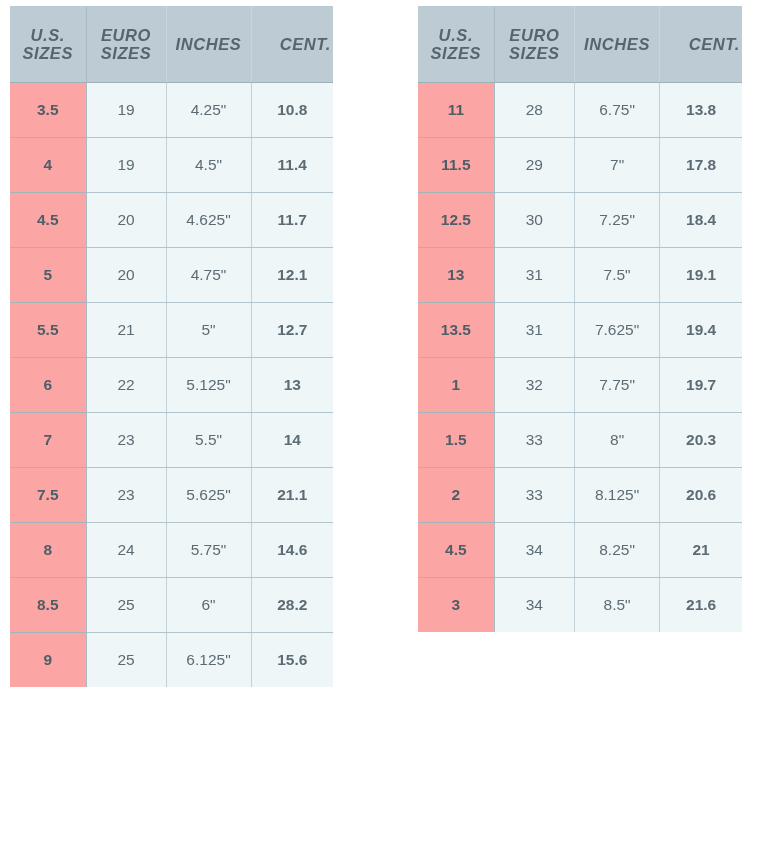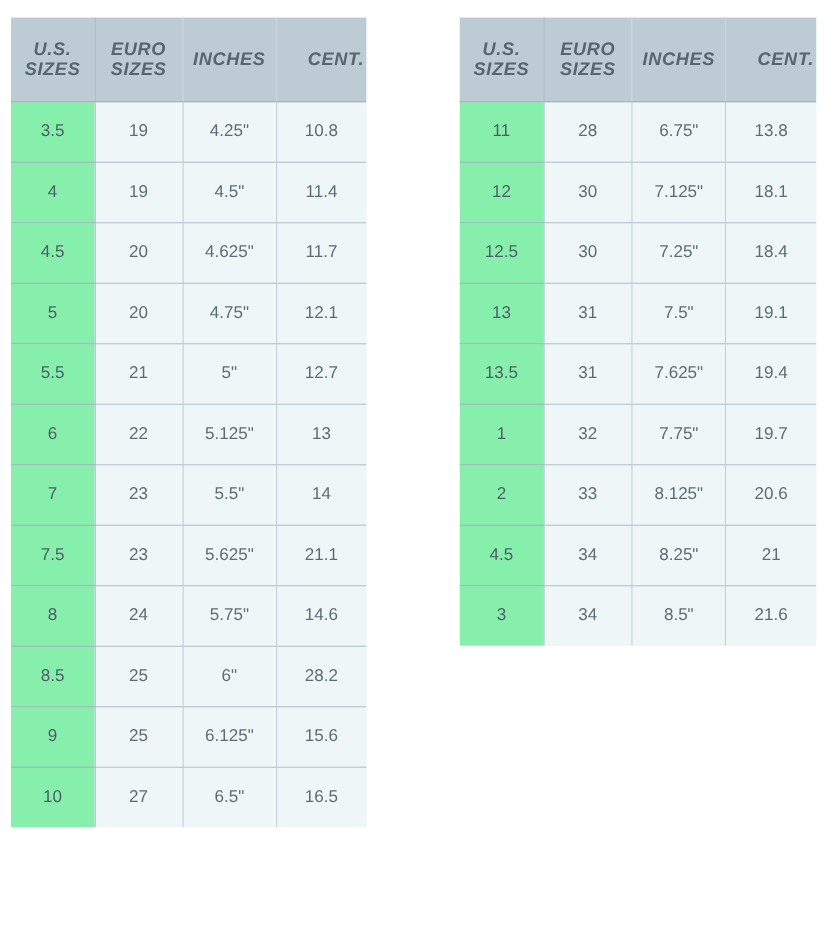--- a/index.html
+++ b/index.html
@@ -15,21 +15,21 @@
   }
 
   .chart-wrap {
     position: relative;
     width: 758px;
     height: 855px;
   }
 
   .size-table {
     position: absolute;
-    top: 16px;
+    top: 6px;
     border-collapse: collapse;
     table-layout: fixed;
     background: #eff6f8;
   }
 
   #table-left  { left: 10px;  width: 323px; }
   #table-right { left: 418px; width: 324px; }
 
   .size-table col.c-us    { width: 76px; }
   .size-table col.c-euro  { width: 80px; }
@@ -67,26 +67,26 @@
     background: #eff6f8;
     color: #5c6c74;
     font-size: 15.5px;
     font-weight: normal;
     text-align: center;
     vertical-align: middle;
     border-right: 1px solid #c3d1d8;
     border-bottom: 1px solid #b4c4cc;
     padding: 0 2px;
   }
-  .size-table tbody td:last-child { border-right: none; }
+  .size-table tbody td:last-child { border-right: none; font-weight: bold; }
 
   .size-table tbody td.cell-us {
-    background: #86efac;
+    background: #fca5a5;
     color: #4e5e66;
-    font-weight: normal;
+    font-weight: bold;
     font-size: 15.5px;
     border-right: 1px solid #a9bac2;
     border-bottom: 1px solid #a3b4bd;
   }
 
   .size-table tbody tr:last-child td {
     border-bottom: none;
   }
 </style>
 </head>
@@ -171,26 +171,20 @@
           <td>25</td>
           <td>6"</td>
           <td>28.2</td>
         </tr>
         <tr>
           <td class="cell-us">9</td>
           <td>25</td>
           <td>6.125"</td>
           <td>15.6</td>
         </tr>
-        <tr>
-          <td class="cell-us">10</td>
-          <td>27</td>
-          <td>6.5"</td>
-          <td>16.5</td>
-        </tr>
       </tbody>
   </table>
 
   <table class="size-table" id="table-right">
     <colgroup>
       <col class="c-us">
         <col class="c-euro">
         <col class="c-in">
         <col class="c-cm">
     </colgroup>
@@ -205,24 +199,24 @@
       </tr>
     </thead>
     <tbody>
         <tr>
           <td class="cell-us">11</td>
           <td>28</td>
           <td>6.75"</td>
           <td>13.8</td>
         </tr>
         <tr>
-          <td class="cell-us">12</td>
-          <td>30</td>
-          <td>7.125"</td>
-          <td>18.1</td>
+          <td class="cell-us">11.5</td>
+          <td>29</td>
+          <td>7"</td>
+          <td>17.8</td>
         </tr>
         <tr>
           <td class="cell-us">12.5</td>
           <td>30</td>
           <td>7.25"</td>
           <td>18.4</td>
         </tr>
         <tr>
           <td class="cell-us">13</td>
           <td>31</td>
@@ -235,20 +229,26 @@
           <td>7.625"</td>
           <td>19.4</td>
         </tr>
         <tr>
           <td class="cell-us">1</td>
           <td>32</td>
           <td>7.75"</td>
           <td>19.7</td>
         </tr>
         <tr>
+          <td class="cell-us">1.5</td>
+          <td>33</td>
+          <td>8"</td>
+          <td>20.3</td>
+        </tr>
+        <tr>
           <td class="cell-us">2</td>
           <td>33</td>
           <td>8.125"</td>
           <td>20.6</td>
         </tr>
         <tr>
           <td class="cell-us">4.5</td>
           <td>34</td>
           <td>8.25"</td>
           <td>21</td>

